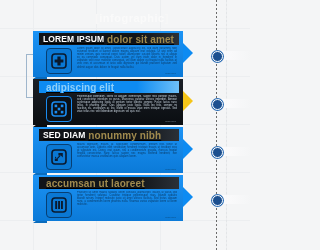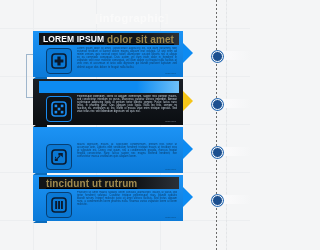--- a/index.html
+++ b/index.html
@@ -156,58 +156,63 @@
       <div class="bodytext" style="color:#0b3c68">Lorem ipsum dolor sit amet, consectetuer adipiscing elit, sed diam nonummy nibh euismod tincidunt ut laoreet dolore magna aliquam erat volutpat. Ut wisi enim ad minim veniam, quis nostrud exerci tation ullamcorper suscipit lobortis nisl ut aliquip ex ea commodo consequat. Duis autem vel eum iriure dolor in hendrerit in vulputate velit esse molestie consequat, vel illum dolore eu feugiat nulla facilisis at vero eros et accumsan et iusto odio dignissim qui blandit praesent luptatum zzril delenit augue duis dolore te feugait nulla facilisi.</div>
       <div class="readmore" style="color:#0a4a7e">read more</div>
     </div>
   </div>
 
   <div class="banner" style="top:79px">
     <div class="tail" style="background:#0a0c0f;clip-path:polygon(0 100%,100% 0,100% 100%)"></div>
     <div class="point" style="border-left:11px solid #f5c518"></div>
     <div class="ribbon-body" style="background:linear-gradient(to bottom,#1a1f26,#0a0d11)">
       <div class="head" style="background:linear-gradient(to right,#0d8bf2 70%,#6fc0f8)">
+        <span class="t2" style="color:#8fd0fa">adipiscing elit</span>
       </div>
       <div class="iconbox" style="background:#0b1016;border:1.5px solid #1a8bf0">
         <svg width="16" height="16" viewBox="0 0 16 16" aria-hidden="true">
           <rect x="1" y="1" width="14" height="14" rx="3" fill="none" stroke="#1a8bf0" stroke-width="1.6"></rect>
           <rect x="3.6" y="3.6" width="2.6" height="2.6" fill="#1a8bf0"></rect>
           <rect x="9.8" y="3.6" width="2.6" height="2.6" fill="#1a8bf0"></rect>
           <rect x="6.7" y="6.7" width="2.6" height="2.6" fill="#1a8bf0"></rect>
           <rect x="3.6" y="9.8" width="2.6" height="2.6" fill="#1a8bf0"></rect>
           <rect x="9.8" y="9.8" width="2.6" height="2.6" fill="#1a8bf0"></rect>
         </svg>
       </div>
       <div class="bodytext" style="color:#c8d4de">Pellentesque bibendum, libero id aliquam elementum, sapien felis porttitor mauris, sed consectetur interdum ex purus. Maecenas pulvinar ultrices imperdiet. Aenean scelerisque adipiscing ligula ut pretium tortor lobortis semper. Fusce luctus nunc tellus, in pharetra justo. Cras aliquam justo ligula. Nulla leo felis, semper mi faucibus eu, vestibulum ac leo. Morbi ut massa vitae enim tristique egestas. Sed vitae tellus nec velit bibendum dignissim vel quis nisl.</div>
       <div class="readmore" style="color:#7e8b96">read more</div>
     </div>
   </div>
 
   <div class="banner" style="top:127px">
     <div class="tail" style="background:#0a6cbd;clip-path:polygon(0 100%,100% 0,100% 100%)"></div>
     <div class="point" style="border-left:11px solid #0d8bf2"></div>
     <div class="ribbon-body" style="background:linear-gradient(to bottom,#1c93f5,#0b7ad8)">
+      <div class="head" style="background:linear-gradient(to right,#111418 70%,#2b3138)">
+        <span class="t1">SED DIAM</span>
+        <span class="t2" style="color:#a08a4e">nonummy nibh</span>
+      </div>
       <div class="iconbox" style="background:#0a78d4;border:1.5px solid #073f73">
         <svg width="16" height="16" viewBox="0 0 16 16" aria-hidden="true">
           <rect x="1" y="1" width="14" height="14" rx="3" fill="none" stroke="#0a1a2e" stroke-width="1.6"></rect>
           <path d="M4 11.8V7.4l2.6 2.6 3.4-3.4H7.4V4h4.4v4.4L9.2 5.8 5.8 9.2H4z" fill="#0a1a2e"></path>
           <rect x="3.8" y="9.6" width="3" height="2.4" fill="#0a1a2e"></rect>
         </svg>
       </div>
       <div class="bodytext" style="color:#0b3c68">Mauris dignissim, mauris ac sollicitudin condimentum, pretium felis tortor ut accumsan ante. Lobortis nibh vestibulum hendrerit tristique mauris ut tincidunt eros at vulputate est. Donec erat quam, nisl a condimentum gravida, rhoncus feugiat fringilla consectetur. Nunc luctus sapien nec magna eleifend hendrerit, non consectetur massa vestibulum quis aliquam lorem.</div>
       <div class="readmore" style="color:#0a4a7e">read more</div>
     </div>
   </div>
 
   <div class="banner" style="top:175px">
     <div class="tail" style="background:#0a6cbd;clip-path:polygon(0 100%,100% 0,100% 100%)"></div>
     <div class="point" style="border-left:11px solid #0d8bf2"></div>
     <div class="ribbon-body" style="background:linear-gradient(to bottom,#1c93f5,#0b7ad8)">
       <div class="head" style="background:linear-gradient(to right,#111418 70%,#2b3138)">
-        <span class="t2" style="color:#a08a4e">tincidunt ut rutrum</span>
+        <span class="t2" style="color:#a08a4e">accumsan ut laoreet</span>
       </div>
       <div class="iconbox" style="background:#0a78d4;border:1.5px solid #073f73">
         <svg width="16" height="16" viewBox="0 0 16 16" aria-hidden="true">
           <rect x="1" y="1" width="14" height="14" rx="3" fill="none" stroke="#0a1a2e" stroke-width="1.6"></rect>
           <rect x="4.2" y="4" width="1.9" height="8" fill="#0a1a2e"></rect>
           <rect x="7.1" y="4" width="1.9" height="8" fill="#0a1a2e"></rect>
           <rect x="10" y="4" width="1.9" height="8" fill="#0a1a2e"></rect>
         </svg>
       </div>
       <div class="bodytext" style="color:#0b3c68">Praesent sit amet mauris sodales lorem convallis ullamcorper. Mauris ut varius sed tortor hendrerit volutpat. Curabitur tristique pellentesque risus, blandit sodales blandit rutrum. Integer molestie justo sit amet ultrices facilisis. Sed lectus aliquam nunc, a condimentum lorem pharetra nulla. Vivamus varius vulputate lorem at lorem molestie.</div>

